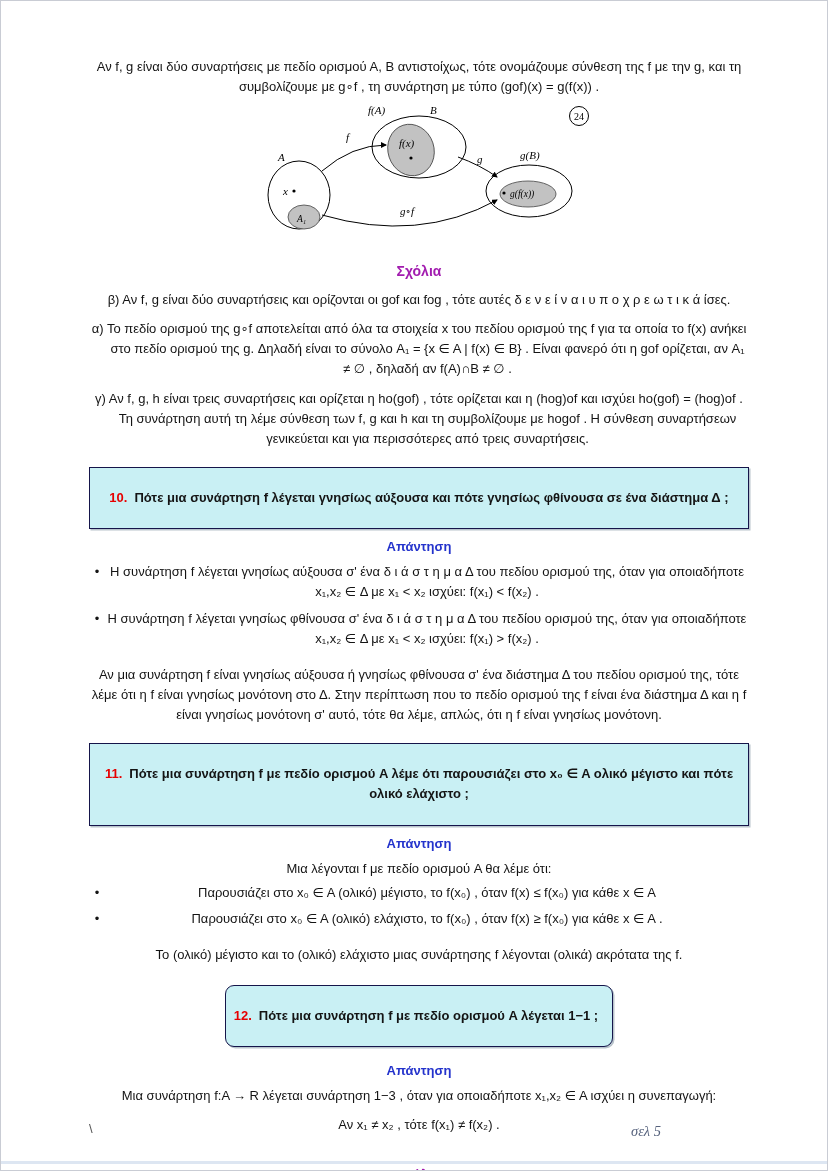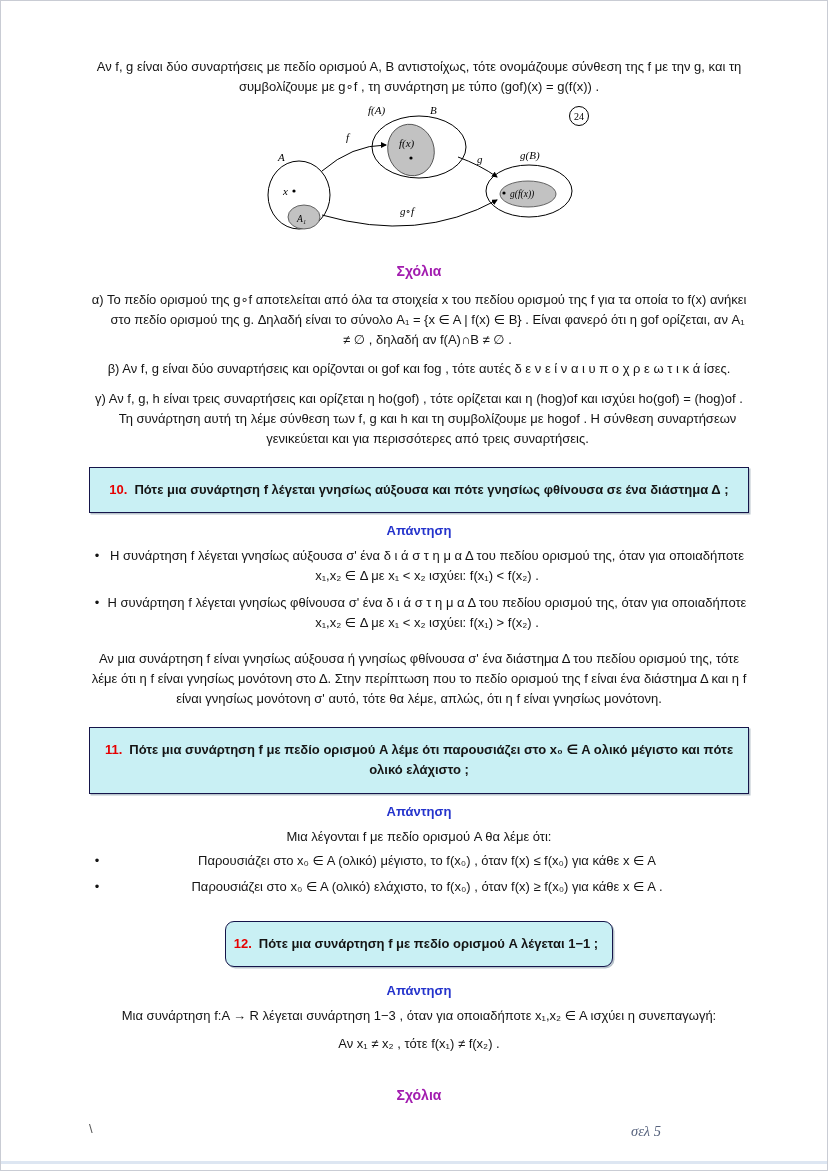--- a/index.html
+++ b/index.html
@@ -9,21 +9,21 @@
     font-family:"Liberation Sans","DejaVu Sans",sans-serif; color:#141414;
     overflow:hidden;
     text-align:center;
   }
   .content { position:absolute; left:88px; top:56px; width:660px; font-size:13px; line-height:1.55; }
   .para { margin:0 0 4px 0; }
   .hang { padding-left:17px; text-indent:-17px; margin-bottom:9px; }
   .blue-heading { color:#a21caf; font-size:14px; font-weight:bold; margin:14px 0 7px 0; }
   .ans { color:#2433cc; font-size:13px; font-weight:bold; margin:8px 0 5px 0; }
   .qbox {
-    border:1.6px solid #15154a; background:#c9f0f4; padding:12px 8px;
+    border:1.6px solid #15154a; background:#c9f0f4; padding:20px 8px;
     margin:18px 0 6px 0; box-shadow:1.5px 1.5px 0 #b9c4cc;
   }
   .qbox.auto { display:inline-block; padding-right:14px;border-radius:9px; }
   .qnum { color:#e60000; font-weight:bold; margin-right:7px; }
   .qtext { font-weight:bold; }
   .bullet-row { display:flex; margin:2px 0 6px 0; }
   .bullet { width:16px; flex:none; }
   .bullet-row .para { margin:0; flex:1; }
   .spaced { margin-top:16px; margin-bottom:2px; }
   .diagram { position:relative; height:146px; margin:4px 0 0 0; }
@@ -81,22 +81,22 @@
         <text class="svg-label" x="243" y="62">g</text>
         <path d="M 88,114 Q 185,142 263,99" fill="none" stroke="#000" stroke-width="1" marker-end="url(#ah)"></path>
         <text class="svg-label" x="166" y="114">g∘f</text>
 
         <circle cx="345" cy="15" r="9.5" fill="none" stroke="#000" stroke-width="1"></circle>
         <text class="fig-num" x="345" y="19" text-anchor="middle">24</text>
       </svg>
     </div>
 
     <h3 class="blue-heading">Σχόλια</h3>
+    <p class="para hang">β) Αν f, g είναι δύο συναρτήσεις και ορίζονται οι gof και fog , τότε αυτές δ ε ν  ε ί ν α ι  υ π ο χ ρ ε ω τ ι κ ά  ίσες.</p>
     <p class="para hang">α) Το πεδίο ορισμού της g∘f αποτελείται από όλα τα στοιχεία x του πεδίου ορισμού της f για τα οποία το f(x) ανήκει στο πεδίο ορισμού της g. Δηλαδή είναι το σύνολο A₁ = {x ∈ A | f(x) ∈ B} . Είναι φανερό ότι η gof ορίζεται, αν A₁ ≠ ∅ , δηλαδή αν f(A)∩B ≠ ∅ .</p>
-    <p class="para hang">β) Αν f, g είναι δύο συναρτήσεις και ορίζονται οι gof και fog , τότε αυτές δ ε ν  ε ί ν α ι  υ π ο χ ρ ε ω τ ι κ ά  ίσες.</p>
     <p class="para hang">γ) Αν f, g, h είναι τρεις συναρτήσεις και ορίζεται η ho(gof) , τότε ορίζεται και η (hog)of και ισχύει ho(gof) = (hog)of . Τη συνάρτηση αυτή τη λέμε σύνθεση των f, g και h και τη συμβολίζουμε με hogof . Η σύνθεση συναρτήσεων γενικεύεται και για περισσότερες από τρεις συναρτήσεις.</p>
 
     <div class="qbox">
       <span class="qnum">10.</span><span class="qtext">Πότε μια συνάρτηση f λέγεται γνησίως αύξουσα και πότε γνησίως φθίνουσα σε ένα διάστημα Δ ;</span>
     </div>
     <h4 class="ans">Απάντηση</h4>
     <div class="bullet-row">
       <span class="bullet">•</span>
       <p class="para">Η συνάρτηση f λέγεται γνησίως αύξουσα σ' ένα δ ι ά σ τ η μ α  Δ του πεδίου ορισμού της, όταν για οποιαδήποτε x₁,x₂ ∈ Δ με x₁ &lt; x₂ ισχύει: f(x₁) &lt; f(x₂) .</p>
     </div>
@@ -112,20 +112,21 @@
     <h4 class="ans">Απάντηση</h4>
     <p class="para">Μια λέγονται f με πεδίο ορισμού A θα λέμε ότι:</p>
     <div class="bullet-row">
       <span class="bullet">•</span>
       <p class="para">Παρουσιάζει στο x₀ ∈ A (ολικό) μέγιστο, το f(x₀) , όταν f(x) ≤ f(x₀) για κάθε x ∈ A</p>
     </div>
     <div class="bullet-row">
       <span class="bullet">•</span>
       <p class="para">Παρουσιάζει στο x₀ ∈ A (ολικό) ελάχιστο, το f(x₀) , όταν f(x) ≥ f(x₀) για κάθε x ∈ A .</p>
     </div>
+    <p class="para spaced">Το (ολικό) μέγιστο και το (ολικό) ελάχιστο μιας συνάρτησης f λέγονται (ολικά) ακρότατα της f.</p>
 
     <div>
       <div class="qbox auto">
         <span class="qnum">12.</span><span class="qtext">Πότε μια συνάρτηση f με πεδίο ορισμού A λέγεται 1−1 ;</span>
       </div>
     </div>
     <h4 class="ans">Απάντηση</h4>
     <p class="para">Μια συνάρτηση f:A → R λέγεται συνάρτηση 1−3 , όταν για οποιαδήποτε x₁,x₂ ∈ A ισχύει η συνεπαγωγή:</p>
     <p class="para" style="margin-top:8px;">Αν x₁ ≠ x₂ , τότε f(x₁) ≠ f(x₂) .</p>
 

